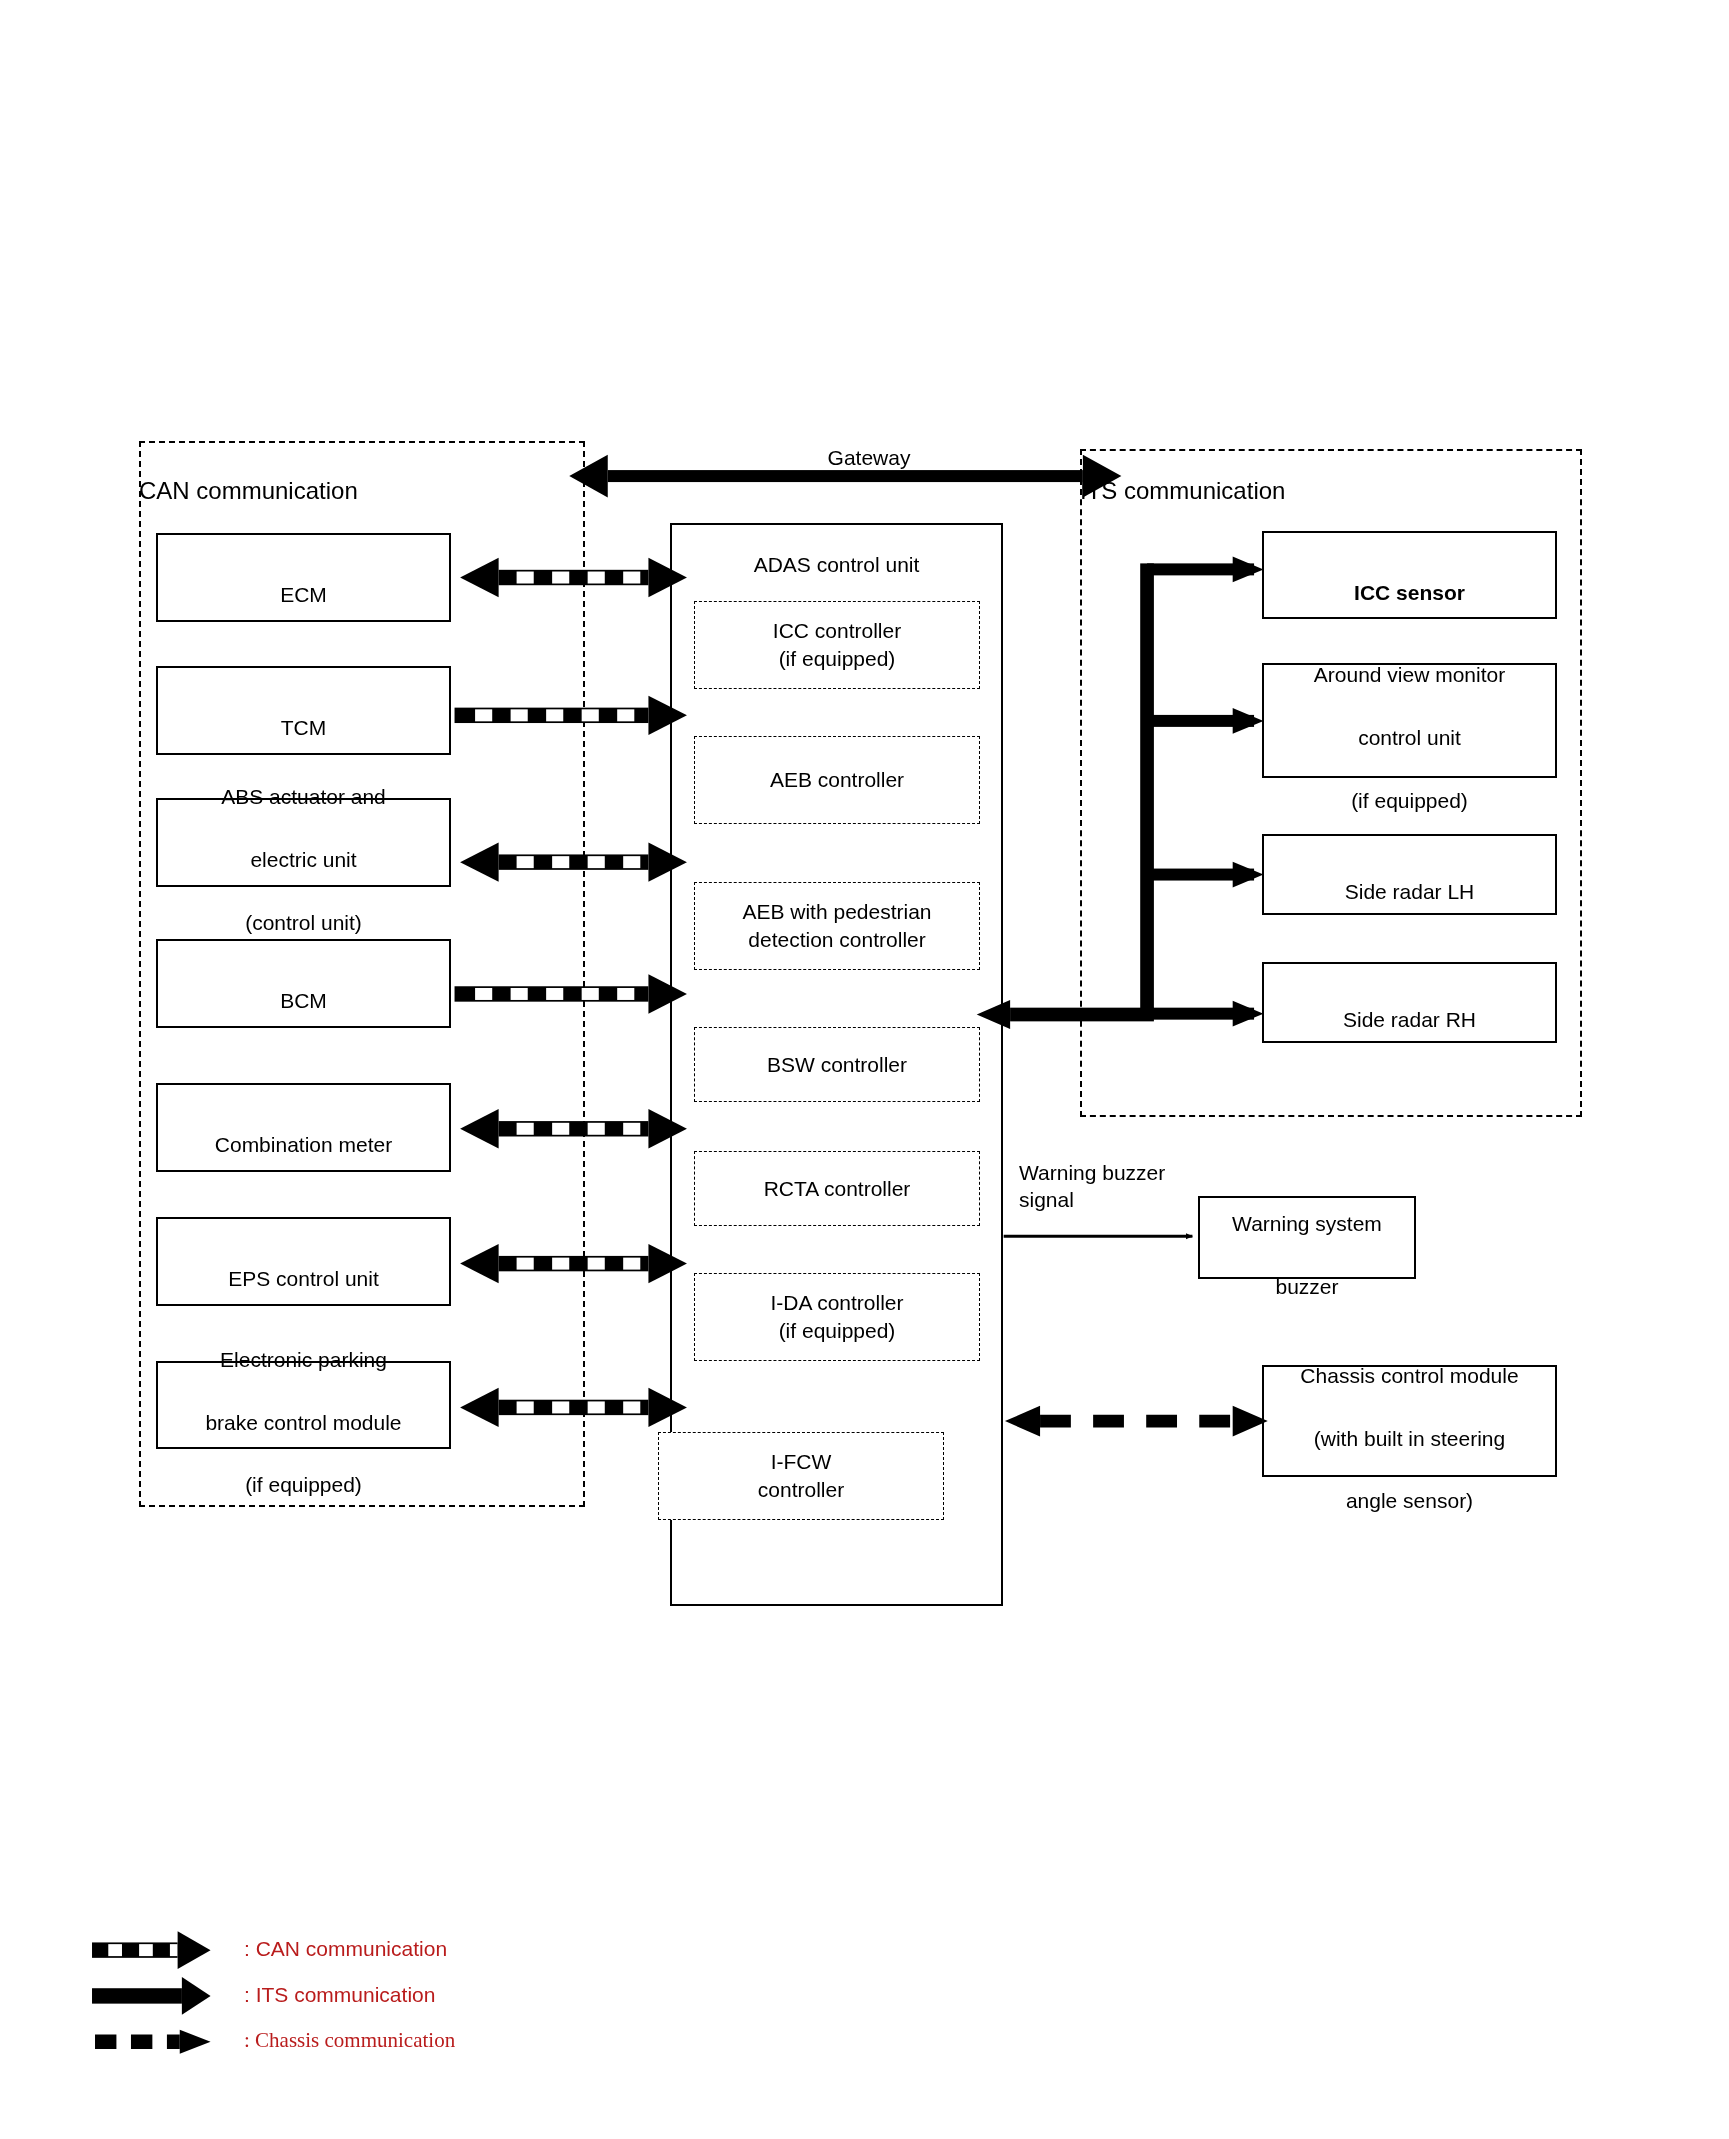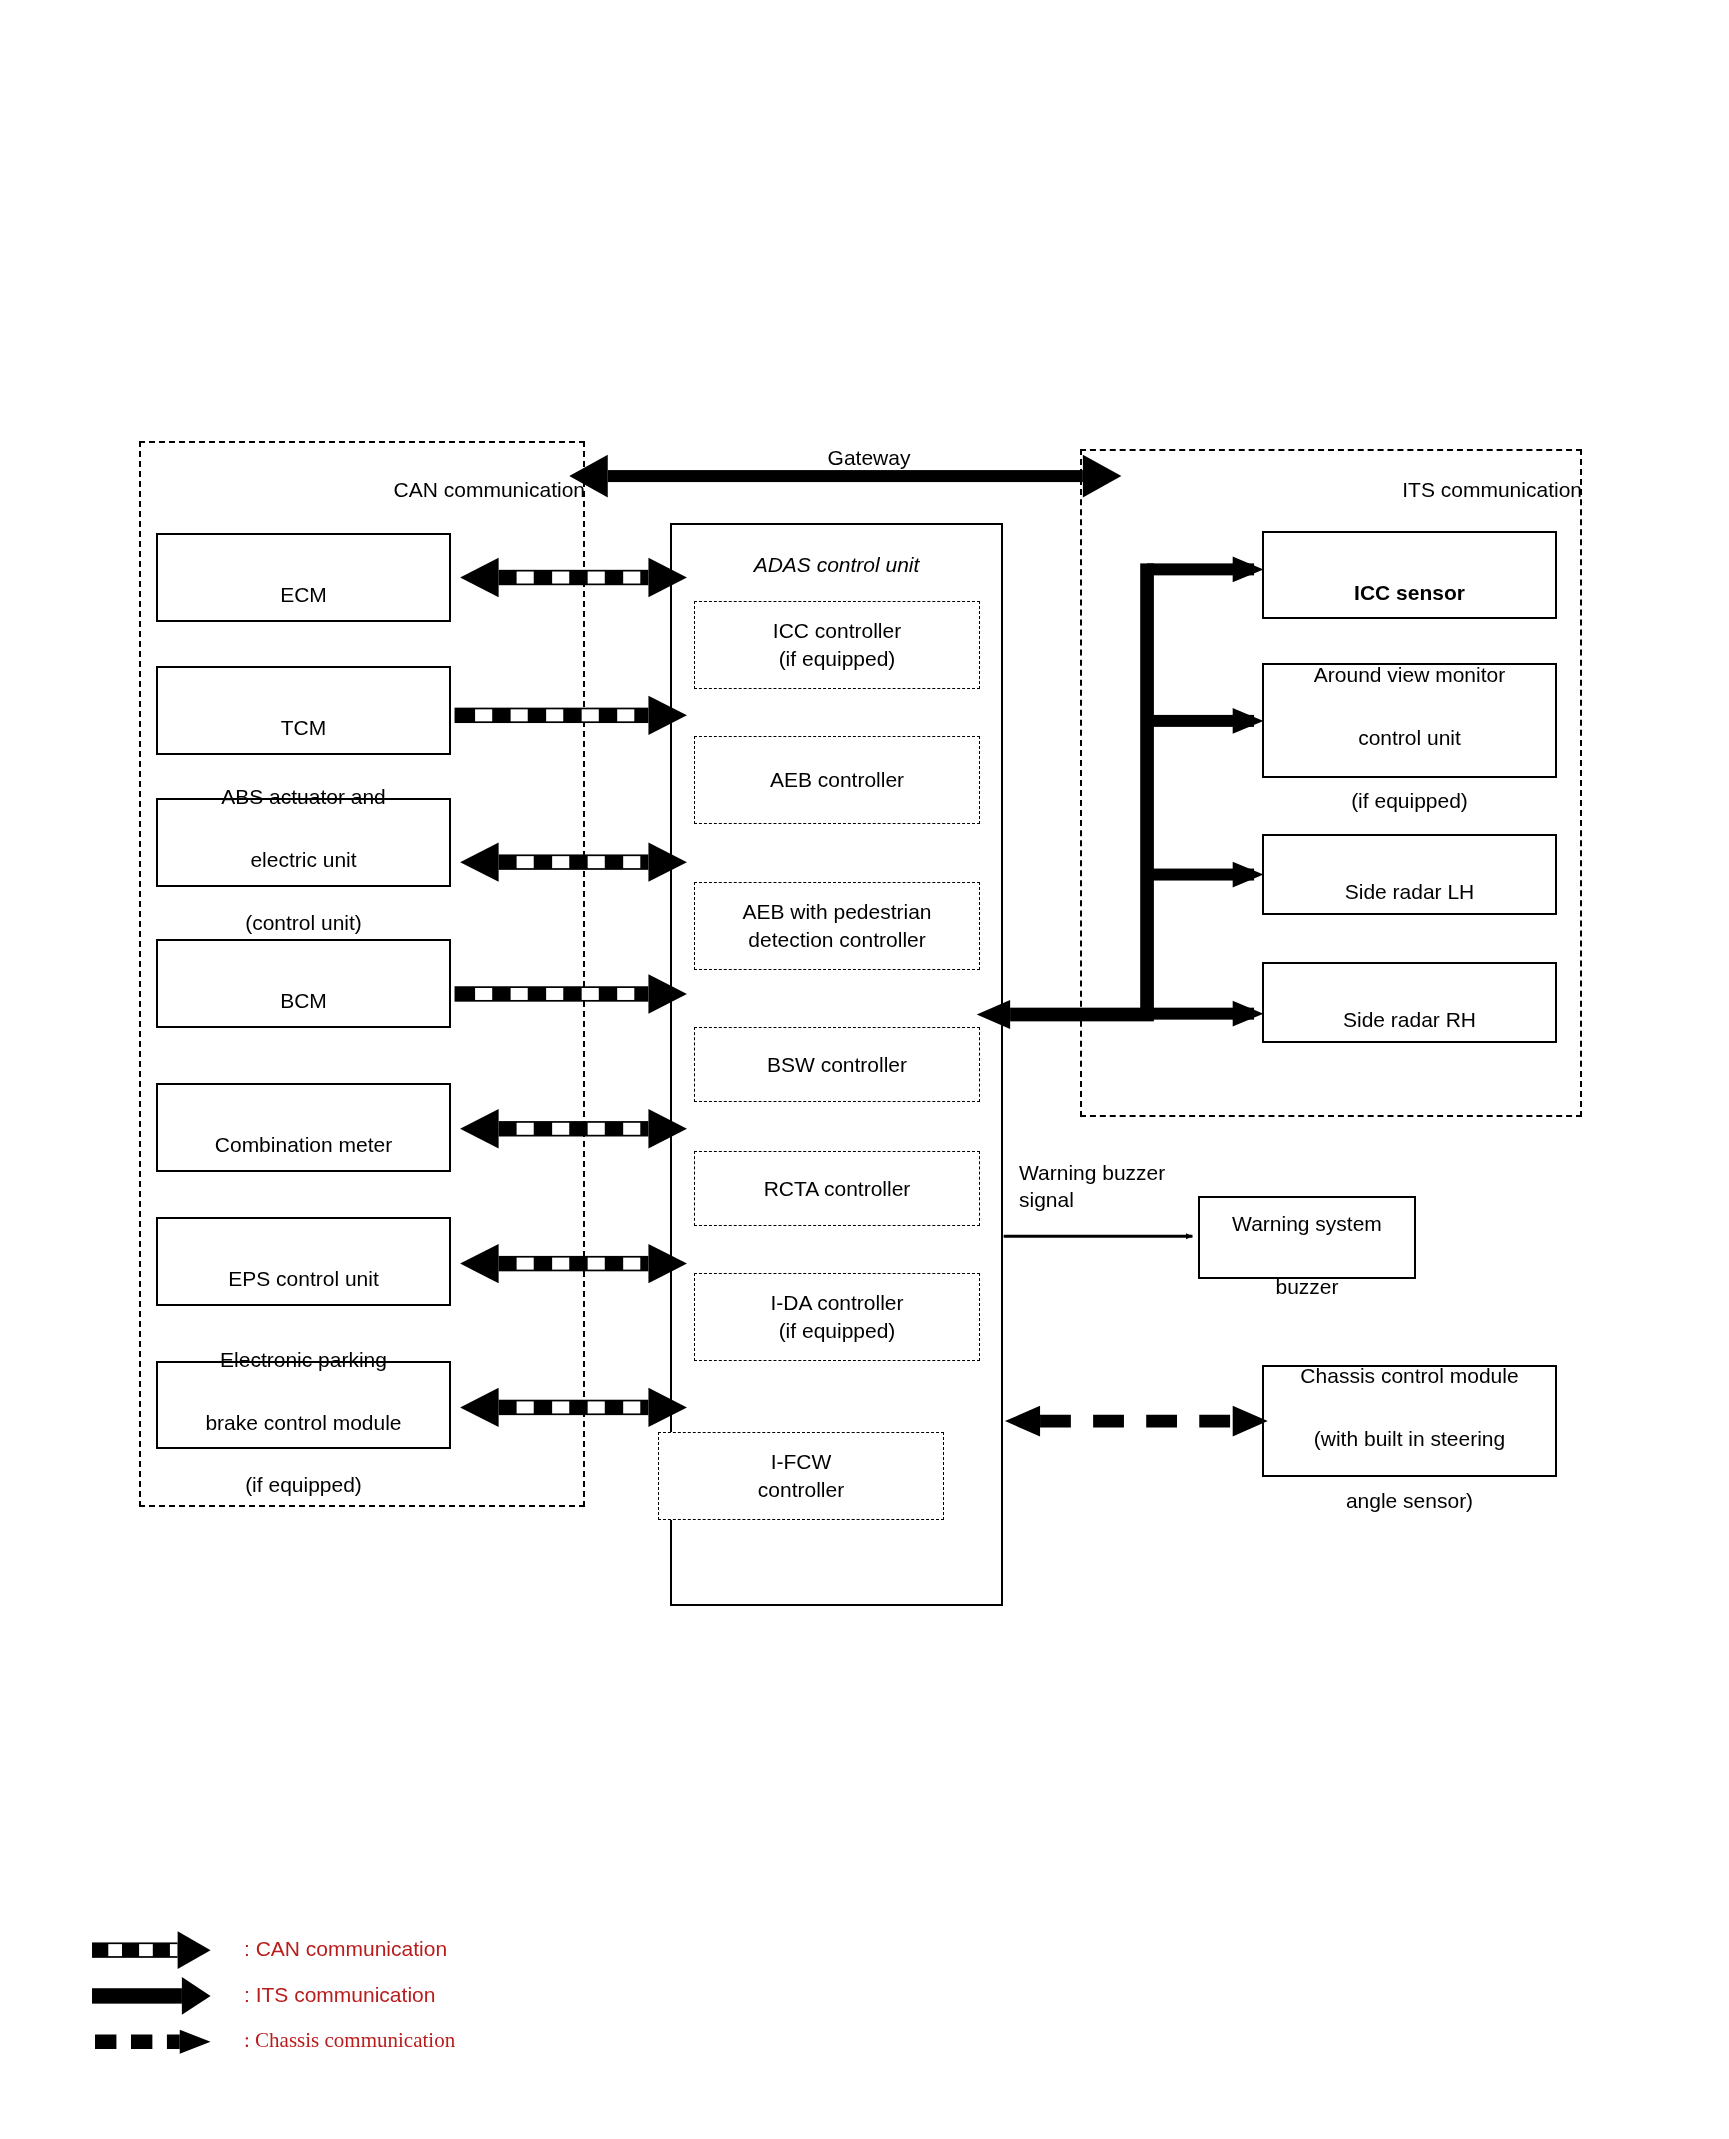--- a/index.html
+++ b/index.html
@@ -9,22 +9,22 @@
   
   .region{
     position:absolute;
     border:2.1px dashed #000;
     box-sizing:border-box;
     background:transparent;
   }
   .region-title{
     position:absolute;
     width:100%;
-    text-align:right;
-    font-size:21px;
+    text-align:left;
+    font-size:24px;
     line-height:1;
     color:#000;
   }
 
   
   .box{
     position:absolute;
     border:2.1px solid #000;
     box-sizing:border-box;
     background:#fff;
@@ -45,21 +45,20 @@
     border:2.1px solid #000;
     box-sizing:border-box;
     background:#fff;
   }
   .adas-title{
     position:absolute;
     width:100%;
     text-align:center;
     font-size:21px;
     line-height:1;
-    font-style:italic;
   }
   
   .ctrl{
     position:absolute;
     border:1.7px dashed #000;
     box-sizing:border-box;
     background:#fff;
     display:flex;
     align-items:center;
     justify-content:center;

